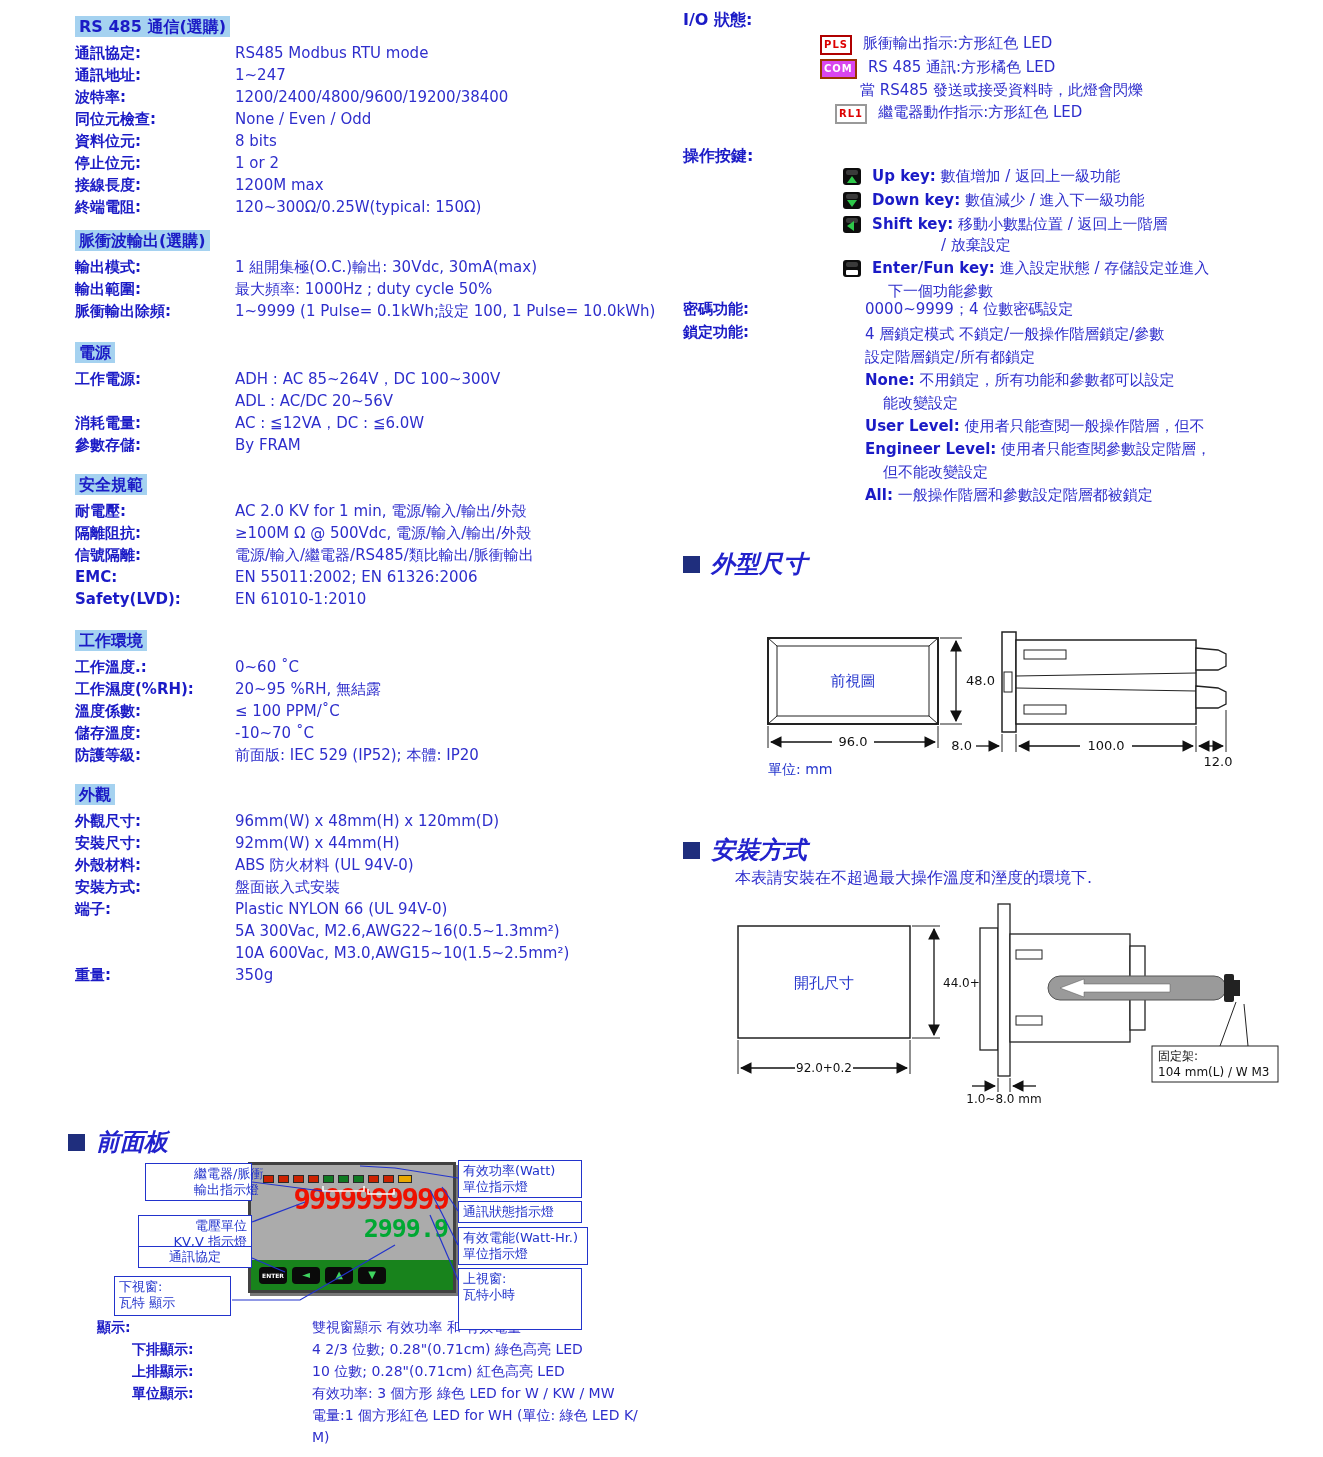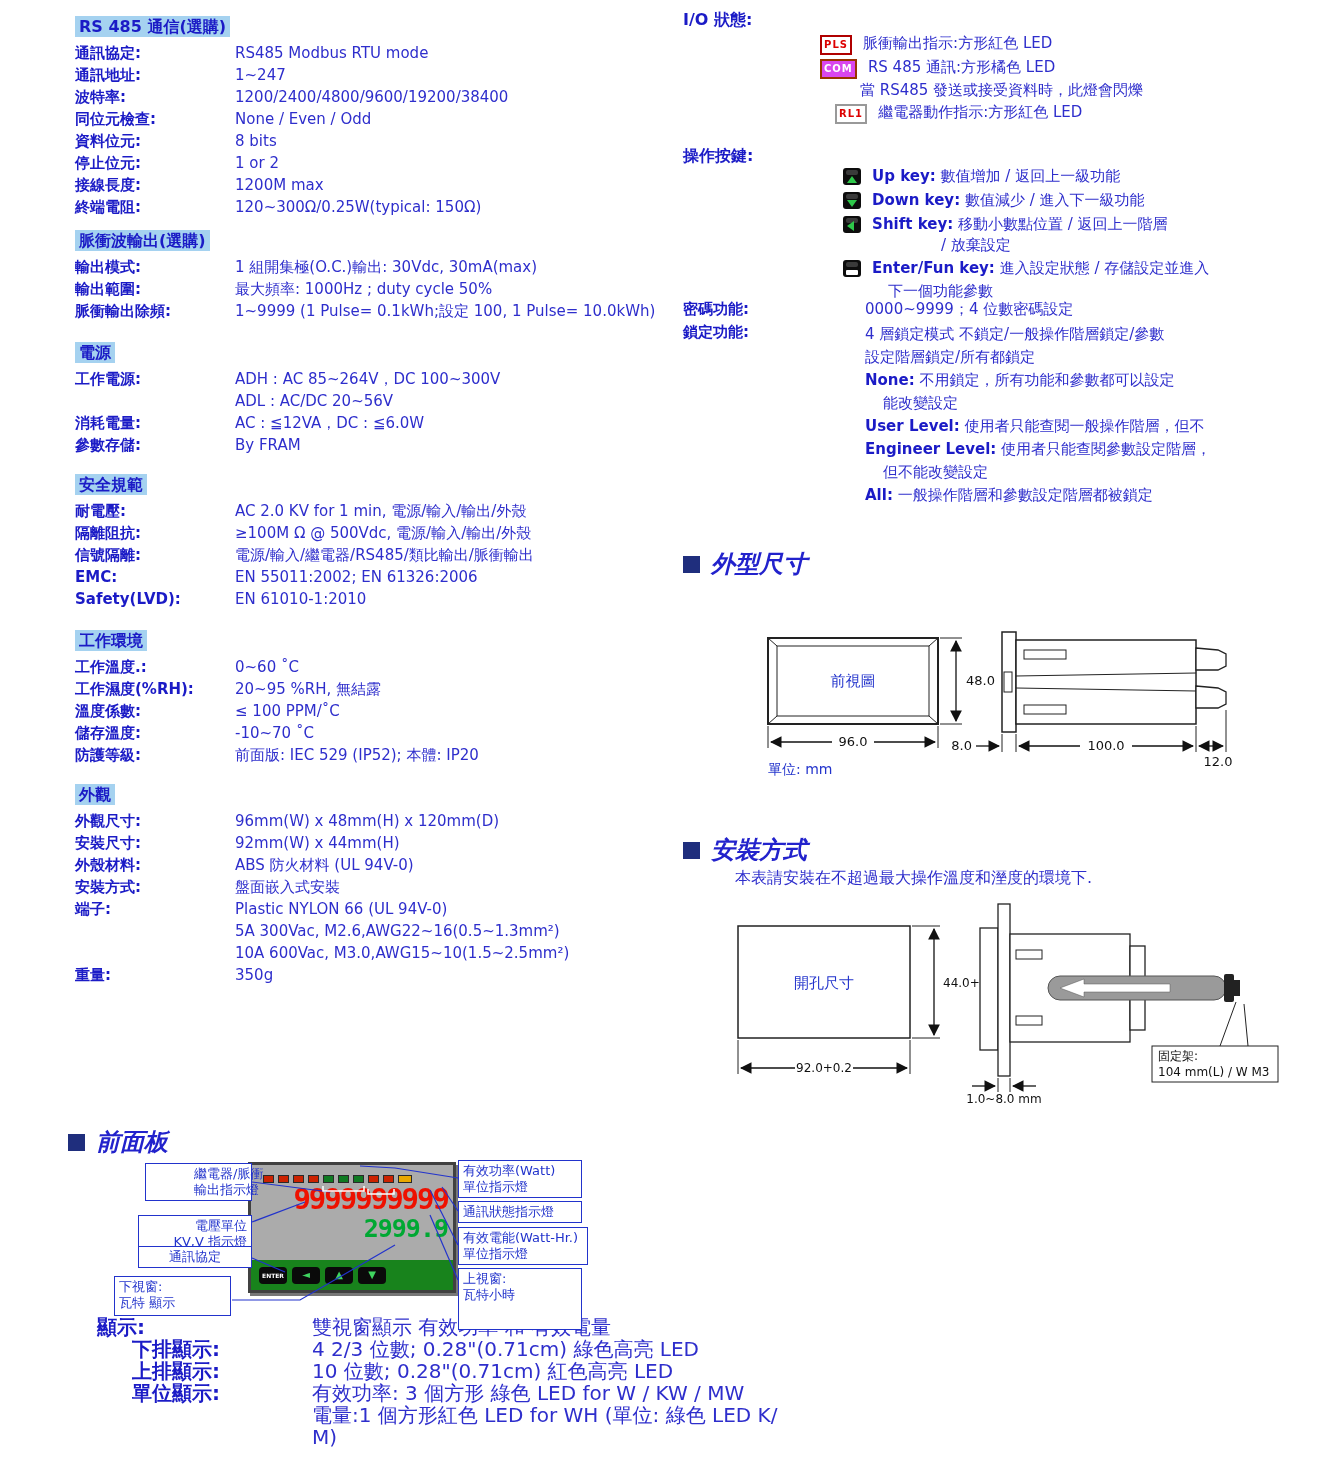--- a/index.html
+++ b/index.html
@@ -56,21 +56,21 @@
   .btn{width:28px;height:17px;background:#0a0a0a;border-radius:4px;color:#3fd45f;
        font-size:10px;line-height:16px;text-align:center;font-weight:bold;overflow:hidden;}
   .btn.enter{color:#fff;font-size:6px;line-height:17px;letter-spacing:0;}
   
   .co{position:absolute;border:1px solid #2233cc;color:#2233cc;background:#fff;
       font-size:13px;line-height:16px;padding:2px 4px;z-index:6;}
   .co div{white-space:nowrap;}
   .co.c-center{text-align:center;}
   .co.c-right{text-align:right;margin-top:10px;}
   
-  .drow{display:flex;height:22px;line-height:22px;font-size:20px;padding-left:22px;}
+  .drow{display:flex;height:22px;line-height:22px;font-size:14px;padding-left:22px;}
   .drow .lbl{width:215px;}
   .drow.sub .lbl{padding-left:35px;}
   svg text{font-family:"DejaVu Sans","Liberation Sans",sans-serif;}
   .no-ptr{pointer-events:none;}
 </style>
 </head>
 <body>
 
 <div class="abs" style="left:75px;top:16px;">
   <div class="sec-title">RS 485 通信(選購)</div>

